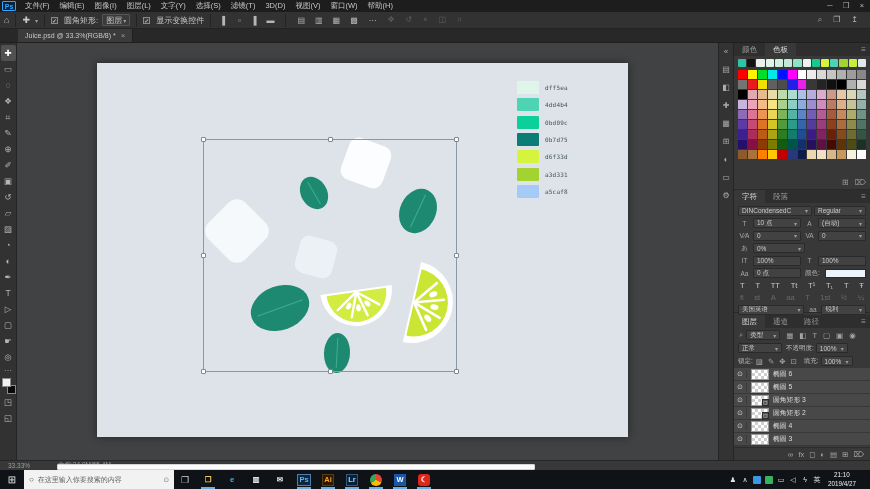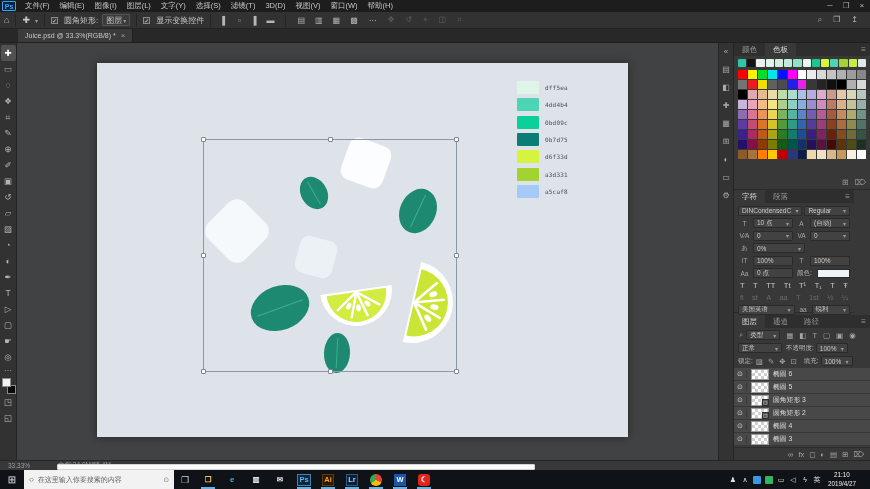--- a/index.html
+++ b/index.html
@@ -55,21 +55,21 @@
   .ptab{padding:0 8px;display:flex;align-items:center;}
   .ptab.active{background:#383838;color:#ddd;}
   .ptab-menu{margin-left:auto;padding-right:4px;display:flex;align-items:center;color:#9a9a9a;font-size:8px;}
   .colors-panel{position:absolute;left:0;top:0;right:0;height:147px;border-bottom:1px solid #2a2a2a;}
   .recent-grid{display:grid;grid-template-columns:repeat(14,1fr);gap:1px;padding:3px 4px 1px 4px;}
   .recent-grid span{height:8px;border-radius:1px;}
   .swatch-grid{display:grid;grid-template-columns:repeat(13,1fr);gap:1px;padding:2px 4px;}
   .swatch-grid span{height:9px;}
   .colors-footer{position:absolute;right:4px;bottom:2px;display:flex;gap:6px;color:#9a9a9a;font-size:8px;}
   
-  .char-panel{position:absolute;left:0;top:147px;right:16px;height:123px;border-bottom:1px solid #2a2a2a;}
+  .char-panel{position:absolute;left:0;top:147px;right:0;height:123px;border-bottom:1px solid #2a2a2a;}
   .crow{display:flex;align-items:center;gap:2px;padding:0 4px;margin-top:2.5px;}
   .clabel{width:13px;font-size:6.5px;color:#a8a8a8;text-align:center;flex:none;}
   .cfield{flex:1;height:10px;background:#424242;border:1px solid #2a2a2a;color:#ccc;font-size:6.5px;display:flex;align-items:center;padding:0 3px;border-radius:1px;min-width:0;white-space:nowrap;overflow:hidden;}
   .cfield .caret{margin-left:auto;}
   .tbtn-row{display:flex;justify-content:space-between;padding:0 6px;margin-top:3px;color:#c8c8c8;font-size:7.5px;}
   .tbtn-row.dim{color:#6a6a6a;}
   .color-chip{flex:1;height:9px;border:1px solid #2a2a2a;}
   
   .layers-panel{position:absolute;left:0;top:272px;right:0;height:145px;display:flex;flex-direction:column;}
   .lrow{display:flex;align-items:center;gap:2px;padding:0 4px;height:12px;flex:none;color:#bbb;font-size:6.5px;margin-top:1px;}

